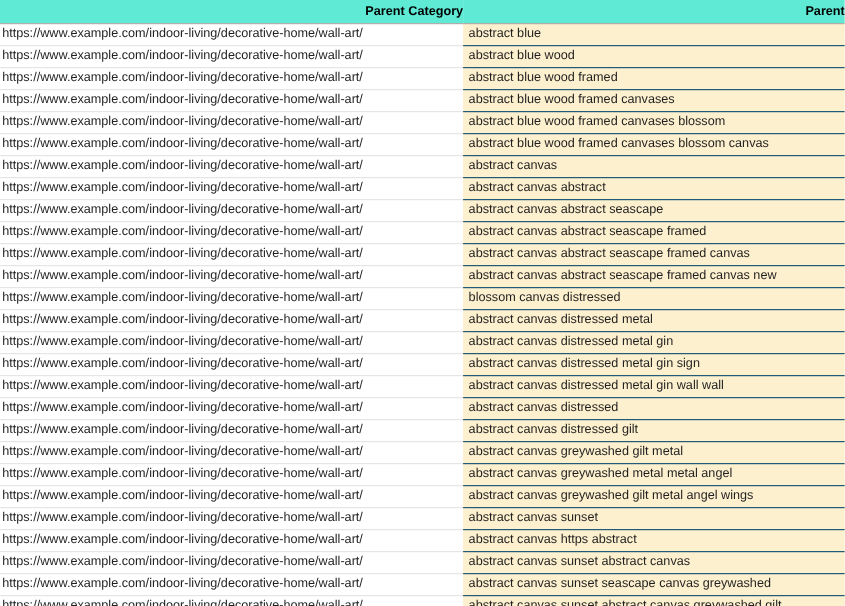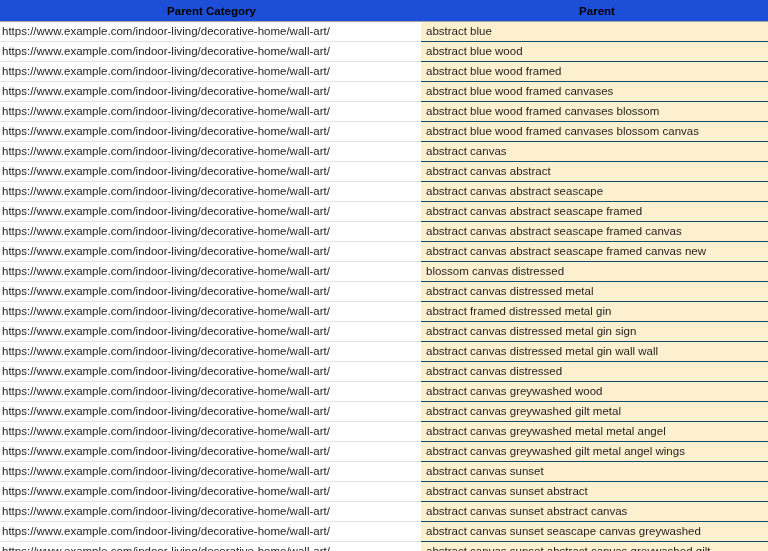--- a/index.html
+++ b/index.html
@@ -40,30 +40,30 @@
     table-layout: fixed;
     width: 768px;
     font-size: 11.5px;
     color: #1a1a1a;
   }
 
   table.grid col.col-parent { width: 421px; }
   table.grid col.col-keyword { width: 347px; }
 
   thead th {
-    text-align: center;
+    text-align: right;
     font-weight: bold;
     font-size: 11.5px;
     color: #000000;
     padding: 2px 0 3px 2px;
     height: 16px;
     line-height: 14px;
     vertical-align: bottom;
     border-bottom: 1px solid #a6a6a6;
-    background: #1d4ed8;
+    background: #5eead4;
     white-space: nowrap;
     overflow: hidden;
     margin-top: 21px;
   }
 
   thead th.keyword-head {
     padding-left: 5px;
   }
 
   tbody td {
@@ -164,57 +164,57 @@
         <tr>
           <td class="parent-cell">https://www.example.com/indoor-living/decorative-home/wall-art/</td>
           <td class="keyword-cell">blossom canvas distressed</td>
         </tr>
         <tr>
           <td class="parent-cell">https://www.example.com/indoor-living/decorative-home/wall-art/</td>
           <td class="keyword-cell">abstract canvas distressed metal</td>
         </tr>
         <tr>
           <td class="parent-cell">https://www.example.com/indoor-living/decorative-home/wall-art/</td>
-          <td class="keyword-cell">abstract framed distressed metal gin</td>
+          <td class="keyword-cell">abstract canvas distressed metal gin</td>
         </tr>
         <tr>
           <td class="parent-cell">https://www.example.com/indoor-living/decorative-home/wall-art/</td>
           <td class="keyword-cell">abstract canvas distressed metal gin sign</td>
         </tr>
         <tr>
           <td class="parent-cell">https://www.example.com/indoor-living/decorative-home/wall-art/</td>
           <td class="keyword-cell">abstract canvas distressed metal gin wall wall</td>
         </tr>
         <tr>
           <td class="parent-cell">https://www.example.com/indoor-living/decorative-home/wall-art/</td>
           <td class="keyword-cell">abstract canvas distressed</td>
         </tr>
         <tr>
           <td class="parent-cell">https://www.example.com/indoor-living/decorative-home/wall-art/</td>
-          <td class="keyword-cell">abstract canvas greywashed wood</td>
+          <td class="keyword-cell">abstract canvas distressed gilt</td>
         </tr>
         <tr>
           <td class="parent-cell">https://www.example.com/indoor-living/decorative-home/wall-art/</td>
           <td class="keyword-cell">abstract canvas greywashed gilt metal</td>
         </tr>
         <tr>
           <td class="parent-cell">https://www.example.com/indoor-living/decorative-home/wall-art/</td>
           <td class="keyword-cell">abstract canvas greywashed metal metal angel</td>
         </tr>
         <tr>
           <td class="parent-cell">https://www.example.com/indoor-living/decorative-home/wall-art/</td>
           <td class="keyword-cell">abstract canvas greywashed gilt metal angel wings</td>
         </tr>
         <tr>
           <td class="parent-cell">https://www.example.com/indoor-living/decorative-home/wall-art/</td>
           <td class="keyword-cell">abstract canvas sunset</td>
         </tr>
         <tr>
           <td class="parent-cell">https://www.example.com/indoor-living/decorative-home/wall-art/</td>
-          <td class="keyword-cell">abstract canvas sunset abstract</td>
+          <td class="keyword-cell">abstract canvas https abstract</td>
         </tr>
         <tr>
           <td class="parent-cell">https://www.example.com/indoor-living/decorative-home/wall-art/</td>
           <td class="keyword-cell">abstract canvas sunset abstract canvas</td>
         </tr>
         <tr>
           <td class="parent-cell">https://www.example.com/indoor-living/decorative-home/wall-art/</td>
           <td class="keyword-cell">abstract canvas sunset seascape canvas greywashed</td>
         </tr>
         <tr>

